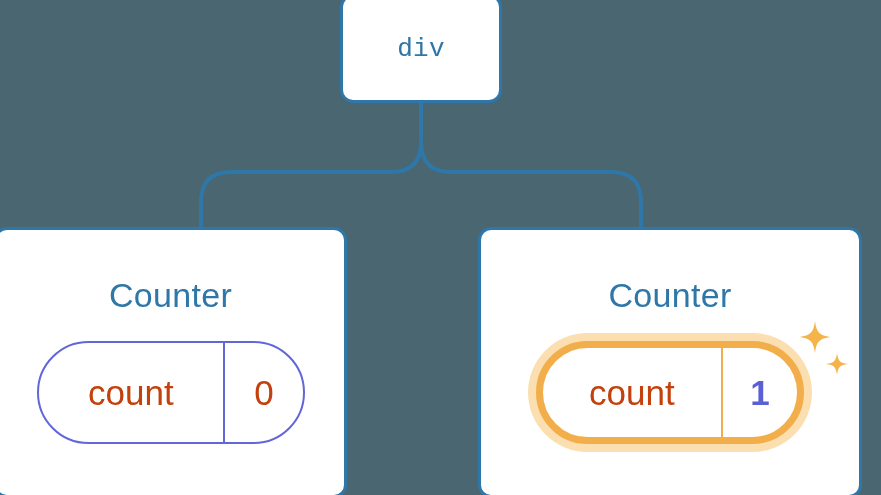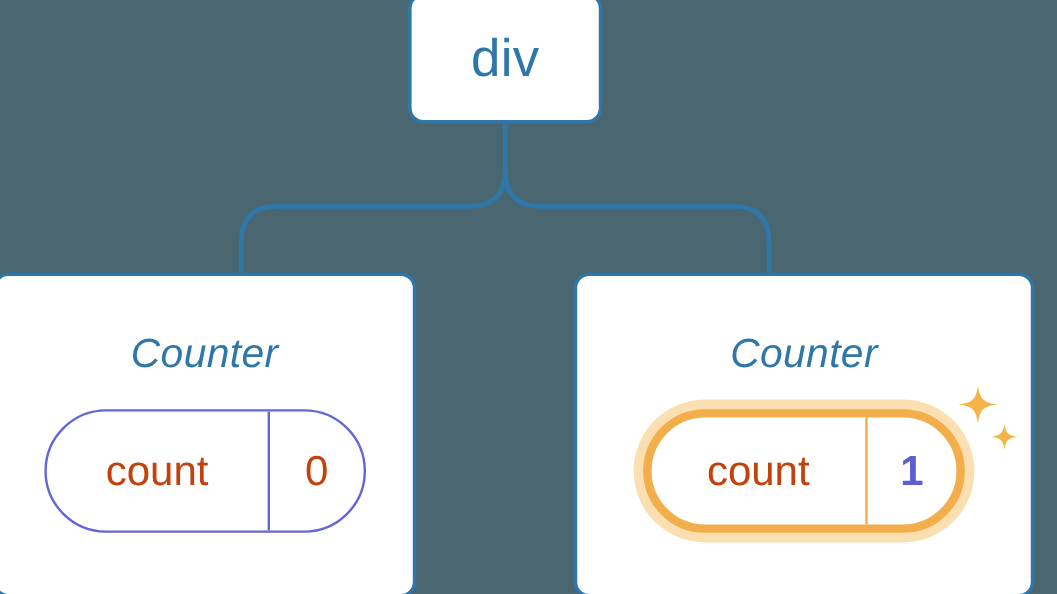--- a/index.html
+++ b/index.html
@@ -40,24 +40,25 @@
     left: 340px;
     top: -6px;
     width: 162px;
     height: 109px;
     display: flex;
     align-items: center;
     justify-content: center;
   }
   #root-node .node-title {
     color: #2e77a8;
-    font-size: 44px;
+    font-size: 26px;
     font-weight: 400;
     letter-spacing: 0.2px;
     line-height: 1;
+    font-family: Liberation Mono, monospace;
   }
 
   
   .child-node {
     display: flex;
     flex-direction: column;
     align-items: center;
     justify-content: flex-start;
   }
   #child-left {
@@ -72,21 +73,20 @@
     width: 384px;
     height: 271px;
   }
   .child-node .node-title {
     color: #2e77a8;
     font-size: 34px;
     font-weight: 400;
     letter-spacing: 0.3px;
     margin-top: 48px;
     line-height: 1;
-    font-style: italic;
   }
 
   
   .pill-wrap {
     position: relative;
     margin-top: 29px;
   }
   .pill {
     position: relative;
     display: flex;

